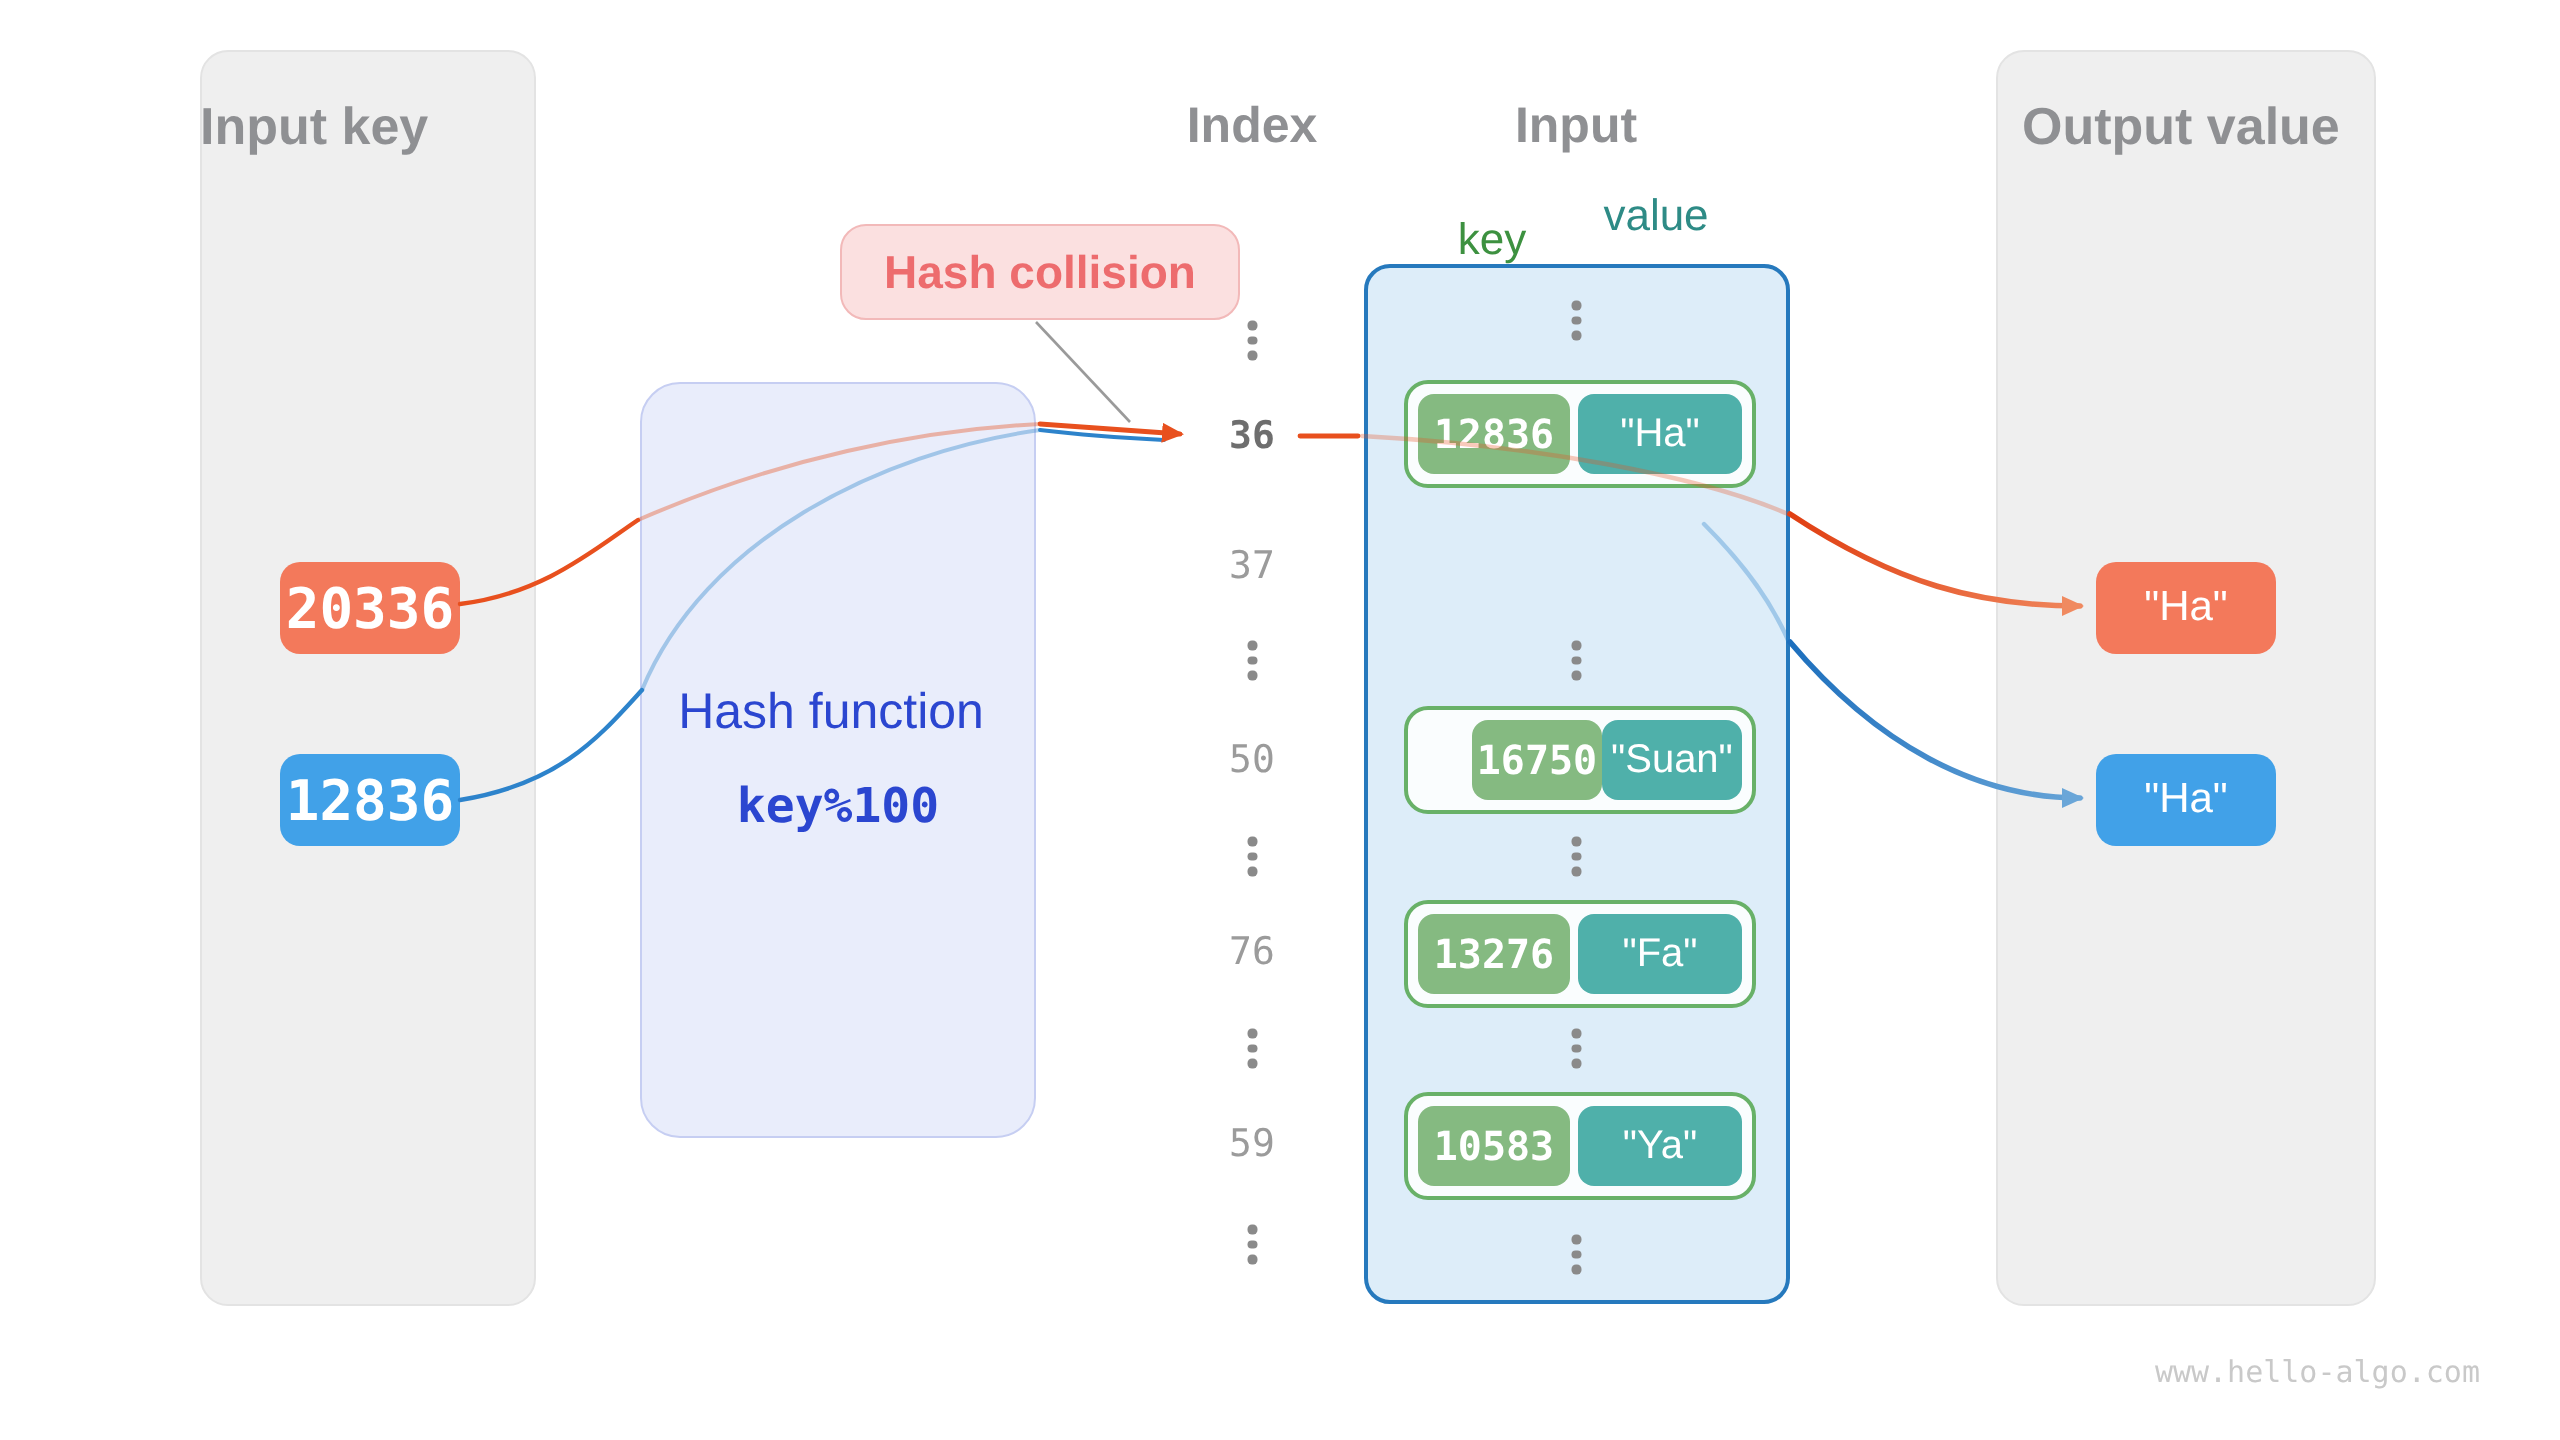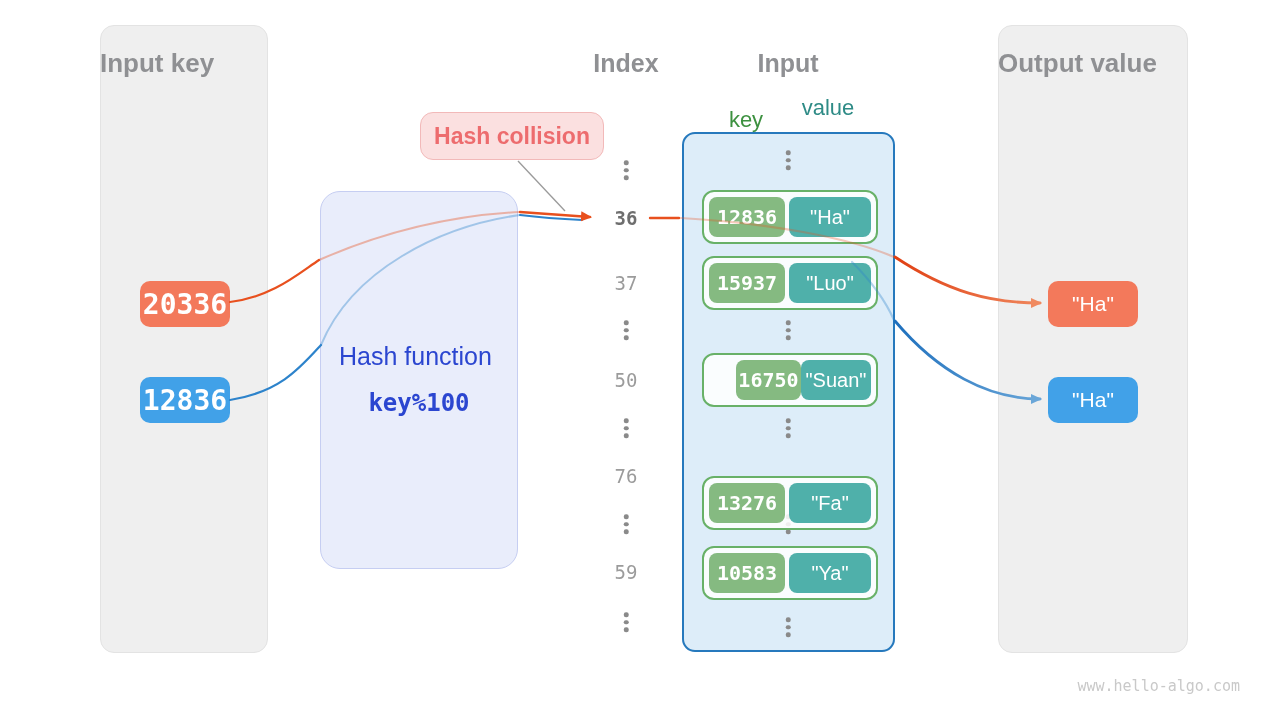--- a/index.html
+++ b/index.html
@@ -13,21 +13,21 @@
   .chip { position:absolute; width:90px; height:46px; border-radius:10px; display:flex; align-items:center; justify-content:center; color:#ffffff; }
   .chip.mono { font-family:"DejaVu Sans Mono", monospace; font-weight:bold; font-size:28px; }
   .chip.sans { font-size:21px; }
   .chip.orange { background:#f3795b; }
   .chip.blue { background:#41a1e8; }
 
   .hash-box { position:absolute; left:320px; top:191px; width:198px; height:378px; background:#e9edfb; border:1.5px solid #c6cef2; border-radius:20px; }
   .hash-label { position:absolute; left:320px; top:342px; width:191px; text-align:center; font-size:25px; color:#2b46d0; }
   .hash-formula { position:absolute; left:320px; top:389px; width:198px; text-align:center; font-size:24px; font-weight:bold; color:#2b46d0; font-family:"DejaVu Sans Mono", monospace; }
 
-  .collision-box { position:absolute; left:420px; top:112px; width:184px; height:48px; background:#fbe0e0; border:1.5px solid #f2b9b9; border-radius:13px; display:flex; align-items:center; justify-content:center; font-weight:bold; font-size:23px; color:#ed6c6e; }
+  .collision-box { position:absolute; left:420px; top:112px; width:200px; height:48px; background:#fbe0e0; border:1.5px solid #f2b9b9; border-radius:13px; display:flex; align-items:center; justify-content:center; font-weight:bold; font-size:23px; color:#ed6c6e; }
 
   .col-title { position:absolute; transform:translateX(-50%); font-weight:bold; font-size:25px; color:#8f9093; top:49px; }
   .kv-header { position:absolute; transform:translate(-50%,-50%); font-size:22px; }
   .kv-header.key { color:#3d9140; }
   .kv-header.value { color:#2e8b86; }
 
   .array-panel { position:absolute; left:682px; top:132px; width:213px; height:520px; background:#ddedf9; border:2.5px solid #2679bd; border-radius:13px; }
 
   .index-val { position:absolute; transform:translate(-50%,-50%); font-family:"DejaVu Sans Mono", monospace; font-size:19px; color:#9b9b9b; }
   .index-val.strong { font-weight:bold; color:#6e6e6e; }
@@ -45,21 +45,21 @@
 </style>
 </head>
 <body>
 
 <div class="canvas">
 
   <div class="panel-gray" style="left:100px; top:25px; width:168px; height:628px;"></div>
   <div class="panel-title" style="left:100px; width:168px; top:48px;">Input key</div>
 
   <div class="panel-gray" style="left:998px; top:25px; width:190px; height:628px;"></div>
-  <div class="panel-title" style="left:998px; width:191px; top:48px;">Output value</div>
+  <div class="panel-title" style="left:998px; width:191px; top:48px;padding-left:13px;">Output value</div>
 
   <div class="hash-box"></div>
   <div class="hash-label">Hash function</div>
   <div class="hash-formula">key%100</div>
 
   <div class="collision-box">Hash collision</div>
 
   <div class="col-title" style="left:626px;">Index</div>
   <div class="col-title" style="left:788px;">Input</div>
   <div class="kv-header key" style="left:746px; top:120px;">key</div>
@@ -128,29 +128,25 @@
   <div class="vdots" style="left:788px; top:627px;">
       <i></i>
       <i></i>
       <i></i>
     </div>
 
   <div class="pair" style="top:190px;">
     <span class="kbox">12836</span>
     <span class="vbox">"Ha"</span>
   </div>
-  <div class="pair" style="top:256px;">
-    <span class="kbox">15937</span>
-    <span class="vbox">"Luo"</span>
-  </div>
   <div class="pair" style="top:353px;padding-left:32px;">
     <span class="kbox">16750</span>
     <span class="vbox">"Suan"</span>
   </div>
-  <div class="pair" style="top:476px;">
+  <div class="pair" style="top:450px;">
     <span class="kbox">13276</span>
     <span class="vbox">"Fa"</span>
   </div>
   <div class="pair" style="top:546px;">
     <span class="kbox">10583</span>
     <span class="vbox">"Ya"</span>
   </div>
 
   <svg class="overlay" viewBox="0 0 1280 720">
     <defs>

